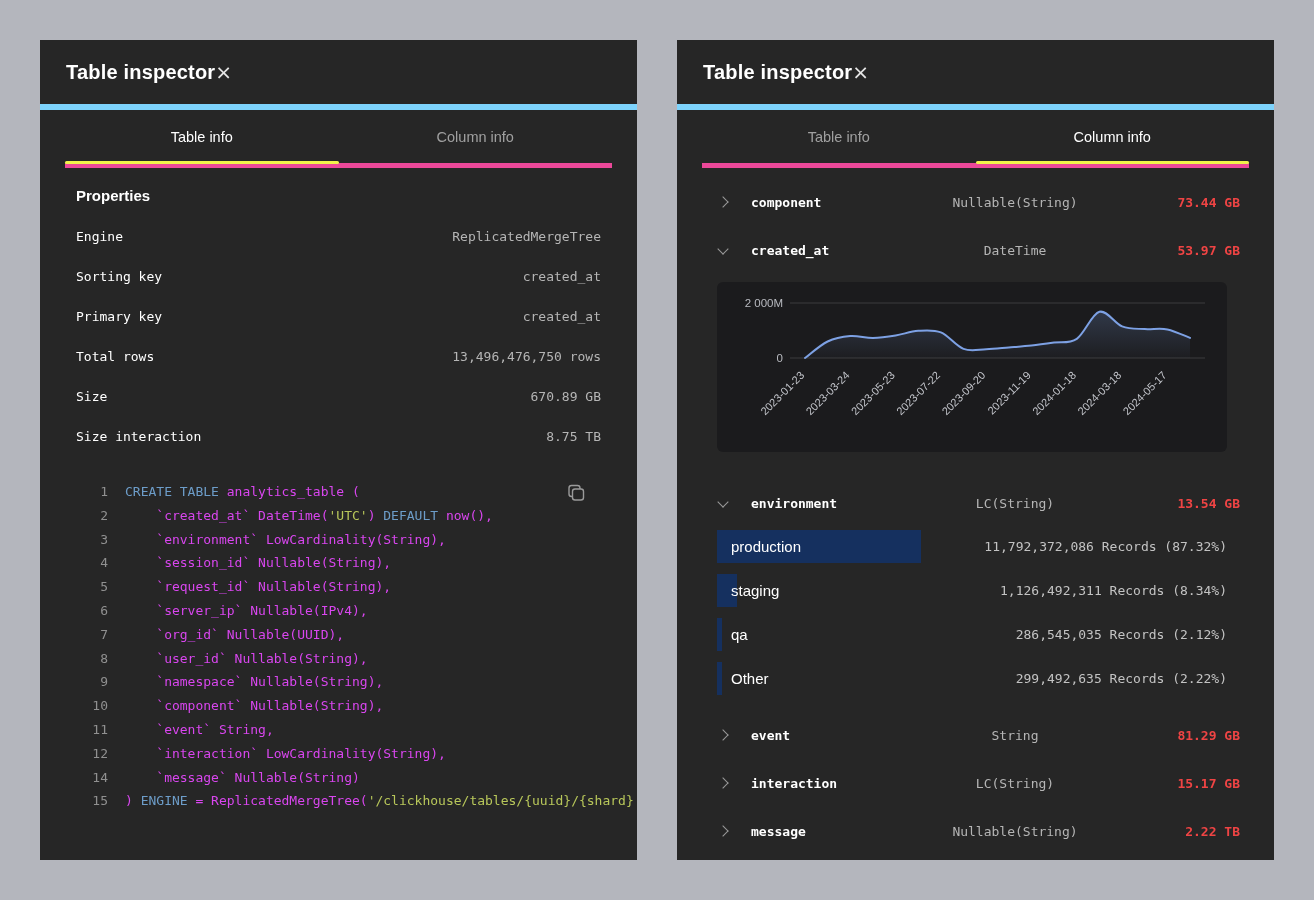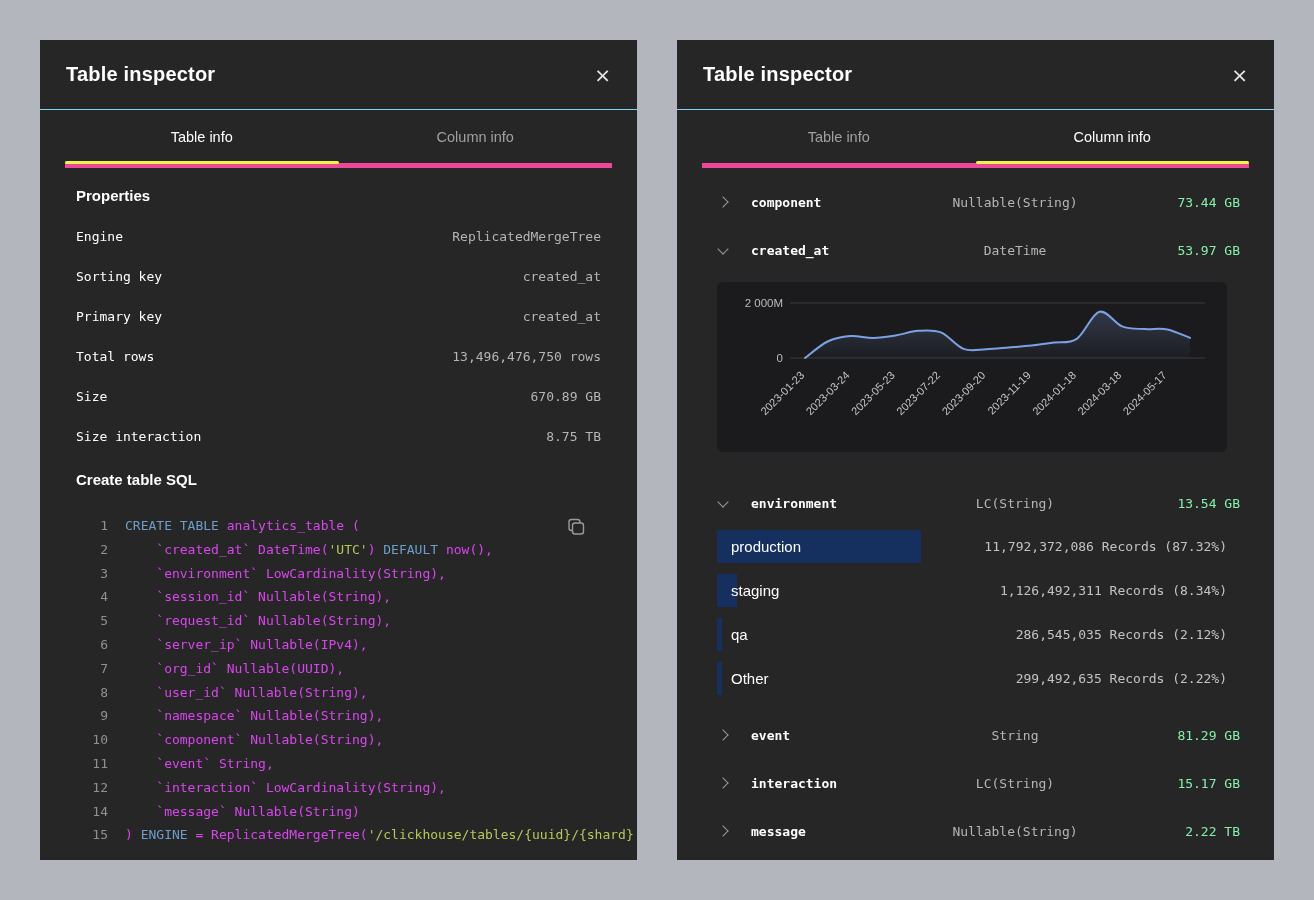--- a/index.html
+++ b/index.html
@@ -19,23 +19,22 @@
     background: #262626;
     overflow: hidden;
   }
   #left-panel { left: 40px; }
   #right-panel { left: 677px; }
 
   .panel-header {
     height: 70px;
     display: flex;
     align-items: center;
-    justify-content: space-between;
     padding: 0 26px;
-    border-bottom: 1px solid #7dd3fc;
+    border-bottom: 6px solid #7dd3fc;
   }
   .panel-title {
     color: #ffffff;
     font-size: 20px;
     font-weight: bold;
     letter-spacing: 0.2px;
   }
   .close-btn {
     color: #e6e6e6;
     font-size: 20px;
@@ -156,23 +155,24 @@
     left: 208px;
     width: 260px;
     text-align: center;
     color: #b5b5b5;
     font-family: "DejaVu Sans Mono", monospace;
     font-size: 13px;
   }
   .col-size {
     position: absolute;
     right: 34px;
-    color: #86efac;
-    font-family: "DejaVu Sans Mono", monospace;
-    font-size: 13px;
+    color: #ef4444;
+    font-family: "DejaVu Sans Mono", monospace;
+    font-size: 13px;
+    font-weight: bold;
   }
 
   .chart-card {
     margin: 8px 47px 27px 40px;
     width: 510px;
     height: 170px;
     background: #1b1b1d;
     border-radius: 6px;
   }
 
@@ -241,21 +241,20 @@
         </div>
         <div class="prop-row">
           <span class="prop-label">Size</span>
           <span class="prop-value">670.89 GB</span>
         </div>
         <div class="prop-row">
           <span class="prop-label">Size interaction</span>
           <span class="prop-value">8.75 TB</span>
         </div>
       </div>
-    <div class="section-heading" id="sql-heading">Create table SQL</div>
     <div class="code-block">
       <button class="copy-btn" title="Copy">
         <svg width="22" height="22" viewBox="0 0 22 22" fill="none">
           <rect x="4" y="3.5" width="11" height="11" rx="2.5" stroke="#9a9a9a" stroke-width="1.4"></rect>
           <rect x="7.5" y="7" width="11" height="11" rx="2.5" stroke="#9a9a9a" stroke-width="1.4" fill="#262626"></rect>
         </svg>
       </button>
       <div id="sql-code">
           <div class="code-line"><span class="line-num">1</span><span class="line-code"><span class="tok-keyword">CREATE TABLE</span><span class="tok-plain"> analytics_table (</span></span></div>
           <div class="code-line"><span class="line-num">2</span><span class="line-code"><span class="tok-plain">    `created_at` DateTime(</span><span class="tok-string">'UTC'</span><span class="tok-plain">) </span><span class="tok-keyword">DEFAULT</span><span class="tok-plain"> now(),</span></span></div>

